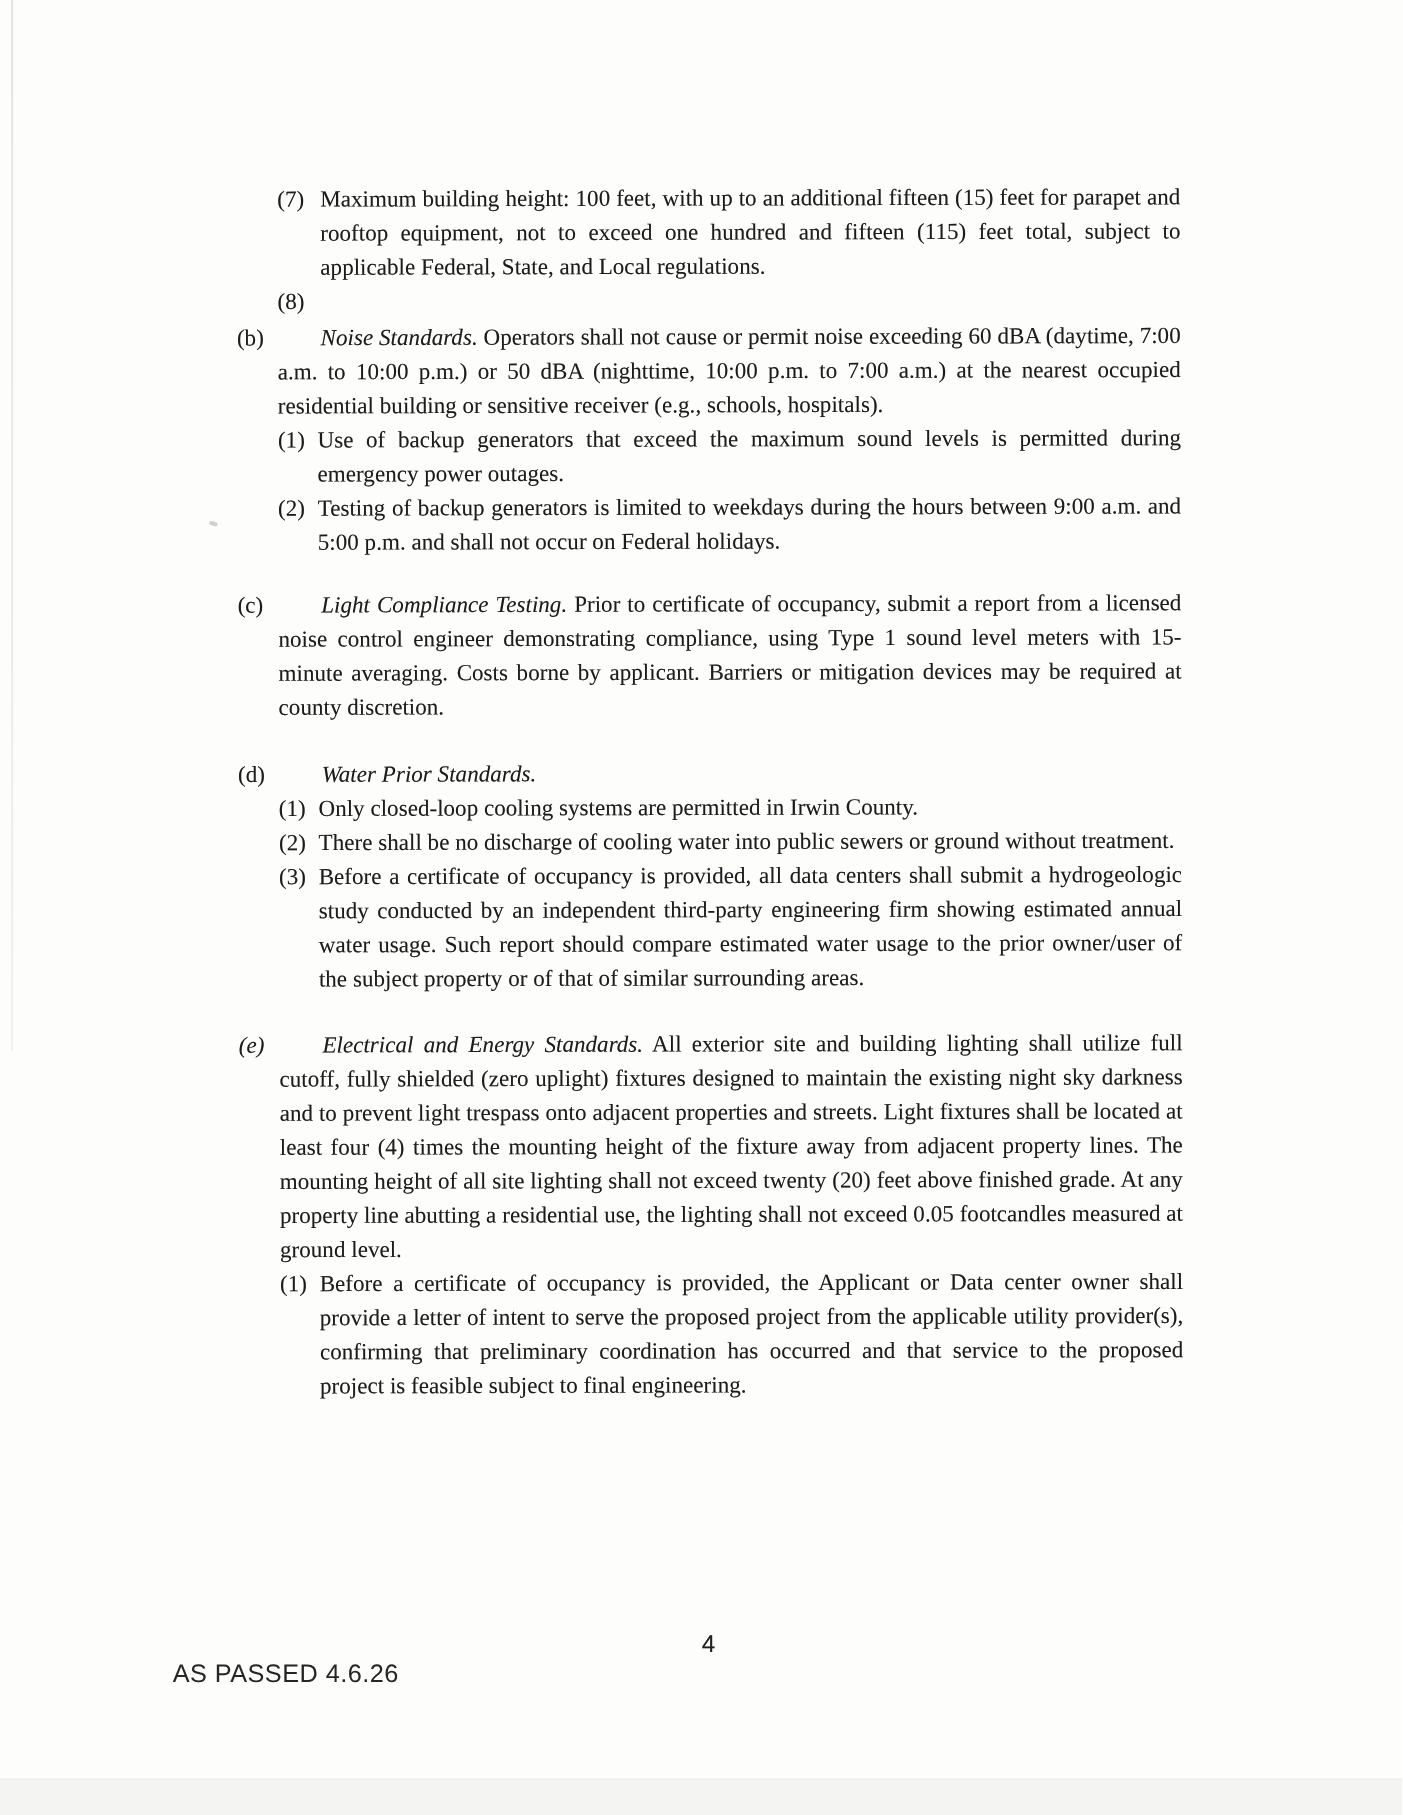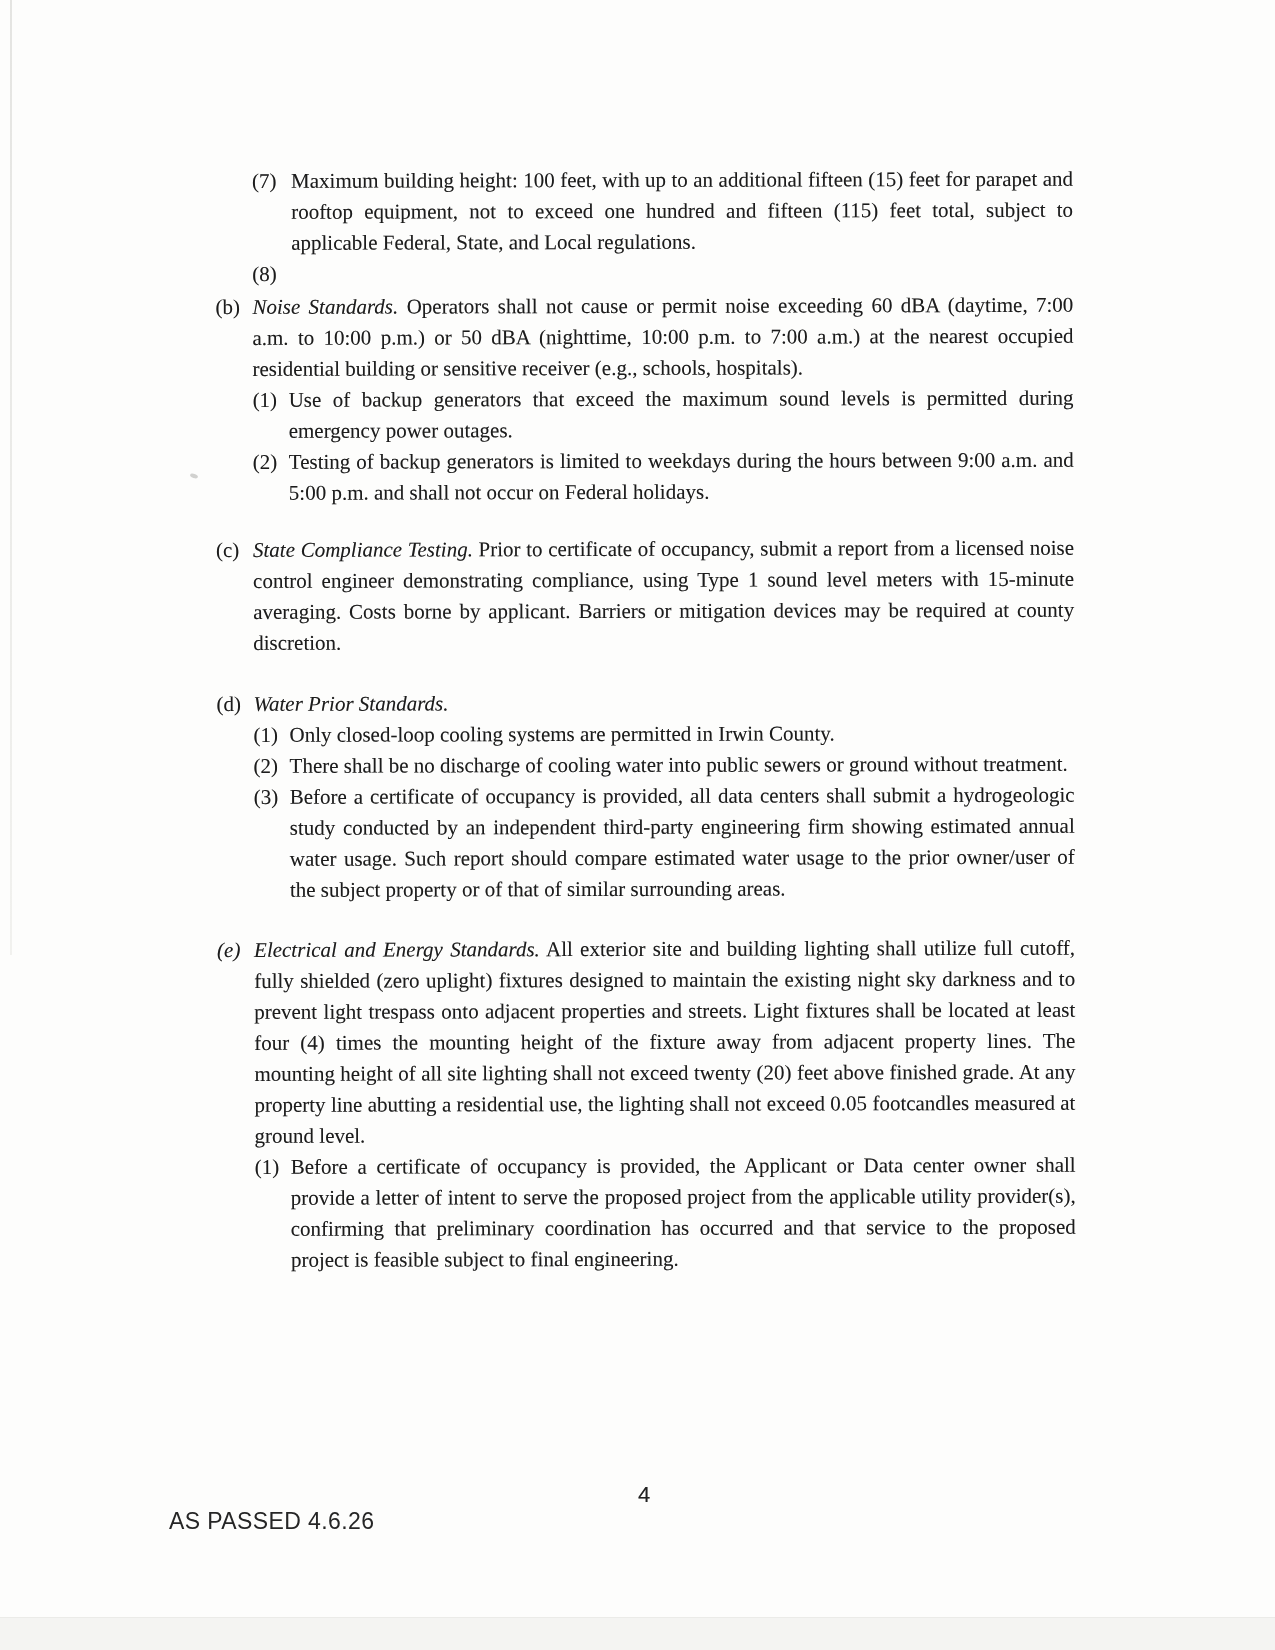--- a/index.html
+++ b/index.html
@@ -23,21 +23,21 @@
     transform: rotate(-0.15deg);
     transform-origin: 0 0;
   }
   .para { text-align: justify; }
   
   .item { position: relative; padding-left: 76px; }
   .item .num { position: absolute; left: 37px; top: 0; }
   
   .section { position: relative; padding-left: 37px; }
   .section .sec-label { position: absolute; left: 0; top: 0; }
-  .sec-heading { font-style: italic; }
+  .sec-heading { font-style: italic; margin-left: 39px; }
   .sec-e .sec-label { font-style: italic; }
   .sec-b { margin-top: 33px; }
   .sec-c { margin-top: 26px; }
   .sec-d { margin-top: 30px; }
   .sec-e { margin-top: 29px; }
   
   .subitem { position: relative; padding-left: 36px; }
   .subitem .num { position: absolute; left: 0; top: 0; }
   
   .page-number {
@@ -45,21 +45,21 @@
     left: 215px;
     top: 1479px;
     width: 858px;
     text-align: center;
     font-family: "Liberation Sans", sans-serif;
     font-size: 22px;
     color: #222222;
   }
   .stamp {
     position: absolute;
-    left: 169px;
+    left: 157px;
     top: 1506px;
     font-family: "Liberation Sans", sans-serif;
     font-size: 23px;
     letter-spacing: 0.4px;
     color: #262626;
     text-shadow: none;
   }
   
   .edge-line {
     position: absolute; left: 10px; top: 0;
@@ -112,21 +112,21 @@
       </div>
       <div class="subitem para">
         <span class="num">(2)</span>
         <span>Testing of backup generators is limited to weekdays during the hours between 9:00 a.m. and 5:00 p.m. and shall not occur on Federal holidays.</span>
       </div>
     </div>
 
     <div class="section sec-c">
       <span class="sec-label">(c)</span>
       <div class="para">
-        <span class="sec-heading">State Compliance Testing.</span>
+        <span class="sec-heading">Light Compliance Testing.</span>
         <span>Prior to certificate of occupancy, submit a report from a licensed noise control engineer demonstrating compliance, using Type 1 sound level meters with 15-minute averaging. Costs borne by applicant. Barriers or mitigation devices may be required at county discretion.</span>
       </div>
     </div>
 
     <div class="section sec-d">
       <span class="sec-label">(d)</span>
       <div>
         <span class="sec-heading">Water Prior Standards.</span>
         <span></span>
       </div>

